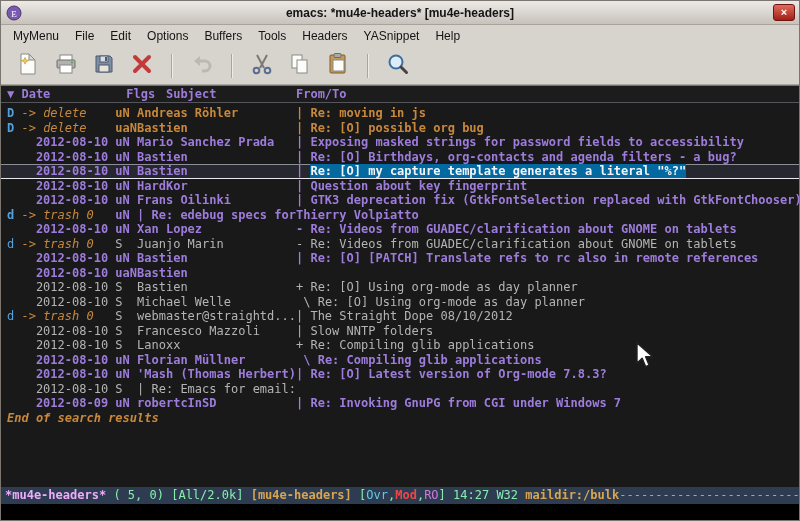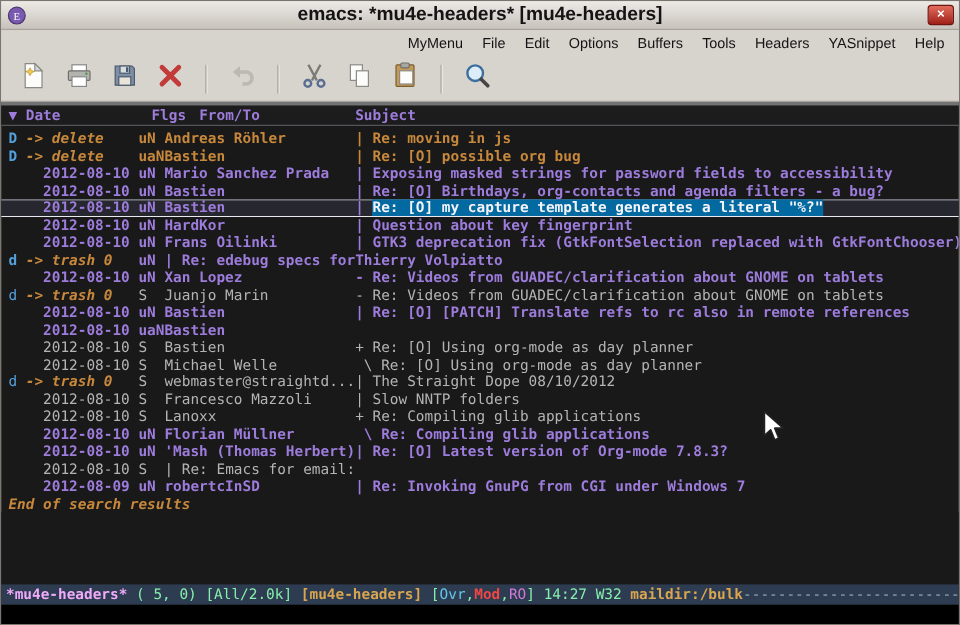--- a/index.html
+++ b/index.html
@@ -20,37 +20,37 @@
   .titlebar {
     height:24px; flex:0 0 24px;
     background:linear-gradient(#edeae6,#c7c2bb);
     border-bottom:1px solid #a7a29a;
     position:relative;
     display:flex; align-items:center;
   }
   .titlebar .app-icon { margin-left:5px; width:16px; height:16px; }
   .titlebar .title {
     position:absolute; left:0; right:0; text-align:center;
-    font-size:16px; font-weight:bold; color:#141414;
+    font-size:12px; font-weight:bold; color:#141414;
     pointer-events:none;
   }
   .close-btn {
     position:absolute; right:4px; top:3px;
     width:22px; height:17px; border-radius:3px;
     background:linear-gradient(#e06c5c,#a02018);
     border:1px solid #701410;
     color:#fff; font-weight:bold; font-size:11px; line-height:15px;
     text-align:center; cursor:default;
   }
   
   .menubar {
     height:22px; flex:0 0 22px;
     display:flex; align-items:center;
     padding:0 4px; background:#d7d3cd;
-    font-size:12px; color:#141414;justify-content:flex-end;
+    font-size:12px; color:#141414;
   }
   .menu-item { padding:3px 8px; white-space:nowrap; }
   
   .toolbar {
     height:38px; flex:0 0 38px;
     display:flex; align-items:center;
     padding:0 8px; background:#d7d3cd;
     border-bottom:1px solid #aaa69f;
   }
   .tool-btn {
@@ -60,21 +60,21 @@
   }
   .tb-sep {
     width:2px; height:24px; margin:0 10px;
     border-left:1px solid #aba79f;
     border-right:1px solid #efece7;
   }
   
   .emacs-area {
     flex:1; display:flex; flex-direction:column;
     background:#191919; overflow:hidden;
-    border-top:3px solid #737373;
+    border-top:1px solid #737373;
     font-family:"DejaVu Sans Mono", monospace;
     font-size:12px;
   }
   .header-line {
     flex:0 0 16px; line-height:16px;
     display:grid; grid-template-columns:16.5ch 5.5ch 18ch auto;
     padding-left:6px; white-space:pre;
     color:#9d7cdc; font-weight:bold;
     border-bottom:1px solid rgba(190,190,205,0.35);
     background:#1c1c1c;
@@ -83,21 +83,21 @@
   .row {
     display:grid; grid-template-columns:15ch 3ch 22ch auto;
     height:14.5px; line-height:14.5px;
     padding-left:6px; white-space:pre; overflow:hidden;
   }
   .row > span { overflow:hidden; }
   .f-unread { color:#9d7cdc; font-weight:bold; }
   .f-seen   { color:#b4b4b4; font-weight:normal; }
   .f-marked { color:#c8883c; font-weight:bold; }
   .mark-char   { color:#52a0dc; font-style:normal; }
-  .mark-action { color:#c8883c; font-style:italic; font-weight:bold; }
+  .mark-action { color:#c8883c; font-style:italic; font-weight:normal; }
   .row.current {
     background:#27272f;
     box-shadow: inset 0 1px 0 #8d8d96, inset 0 -1px 0 #e9e9ef;
   }
   .row.current .subj-hl {
     background:#0369a1; color:#f4f4f8;text-align:center;
   }
   .end-results {
     padding-left:6px; height:14.5px; line-height:14.5px;
     color:#c8883c; font-style:italic; font-weight:bold; white-space:pre;
@@ -213,22 +213,22 @@
             <path d="M15 15l5.5 5.5" stroke="#444" stroke-width="3" stroke-linecap="round"></path>
           </svg></span>
       </div>
     </div>
 
   <div class="emacs-area">
 
     <div class="header-line">
       <span>▼ Date</span>
       <span>Flgs</span>
+      <span>Subject</span>
       <span>From/To</span>
-      <span>Subject</span>
     </div>
 
     <div class="rows">
         <div class="row f-marked"><span><span class="mark-char">D</span><span class="mark-action"> -&gt; delete</span></span><span>uN</span><span>Andreas Röhler</span><span><span>| </span><span class="subj-hl">Re: moving in js</span></span></div>
         <div class="row f-marked"><span><span class="mark-char">D</span><span class="mark-action"> -&gt; delete</span></span><span>uaN</span><span>Bastien</span><span><span>| </span><span class="subj-hl">Re: [O] possible org bug</span></span></div>
         <div class="row f-unread"><span>    2012-08-10</span><span>uN</span><span>Mario Sanchez Prada</span><span><span>| </span><span class="subj-hl">Exposing masked strings for password fields to accessibility</span></span></div>
         <div class="row f-unread"><span>    2012-08-10</span><span>uN</span><span>Bastien</span><span><span>| </span><span class="subj-hl">Re: [O] Birthdays, org-contacts and agenda filters - a bug?</span></span></div>
         <div class="row f-unread current"><span>    2012-08-10</span><span>uN</span><span>Bastien</span><span><span>| </span><span class="subj-hl">Re: [O] my capture template generates a literal "%?"</span></span></div>
         <div class="row f-unread"><span>    2012-08-10</span><span>uN</span><span>HardKor</span><span><span>| </span><span class="subj-hl">Question about key fingerprint</span></span></div>
         <div class="row f-unread"><span>    2012-08-10</span><span>uN</span><span>Frans Oilinki</span><span><span>| </span><span class="subj-hl">GTK3 deprecation fix (GtkFontSelection replaced with GtkFontChooser)</span></span></div>

